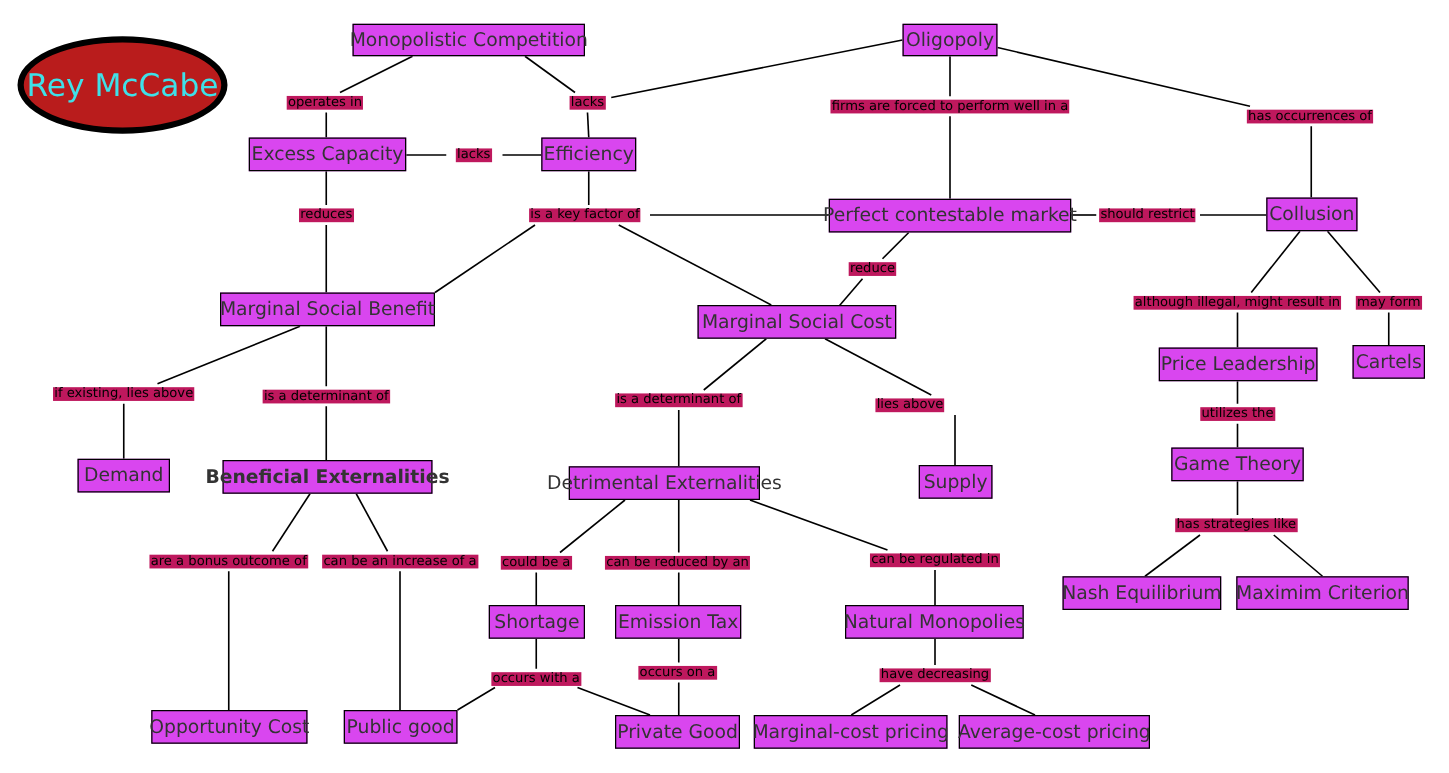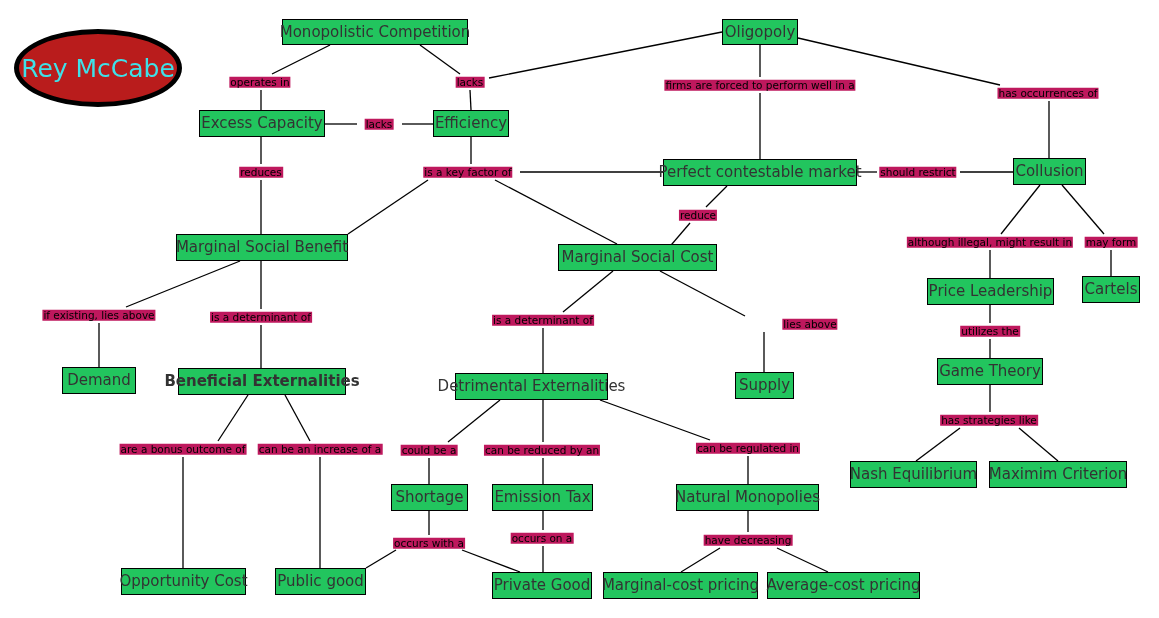--- a/index.html
+++ b/index.html
@@ -23,21 +23,21 @@
     left: 0;
     top: 0;
     width: 1159px;
     height: 618px;
     pointer-events: none;
   }
   .node {
     position: absolute;
     box-sizing: border-box;
     border: 1px solid #000000;
-    background: #22c55e;
+    background: #d946ef;
     color: #333333;
     font-size: 15px;
     line-height: 1;
     white-space: nowrap;
     display: flex;
     align-items: center;
     justify-content: center;
     padding: 0 4px;
     z-index: 3;
   }
@@ -227,21 +227,21 @@
       <div class="link-label" style="left: 1048px; top: 93px;">has occurrences of</div>
       <div class="link-label" style="left: 261px; top: 172px;">reduces</div>
       <div class="link-label" style="left: 468px; top: 172px;">is a key factor of</div>
       <div class="link-label" style="left: 918px; top: 172px;">should restrict</div>
       <div class="link-label" style="left: 698px; top: 215px;">reduce</div>
       <div class="link-label" style="left: 990px; top: 242px;">although illegal, might result in</div>
       <div class="link-label" style="left: 1111px; top: 242px;">may form</div>
       <div class="link-label" style="left: 99px; top: 315px;">if existing, lies above</div>
       <div class="link-label" style="left: 261px; top: 317px;">is a determinant of</div>
       <div class="link-label" style="left: 543px; top: 320px;">is a determinant of</div>
-      <div class="link-label" style="left: 810px; top: 324px;">lies above</div>
+      <div class="link-label" style="left: 728px; top: 324px;">lies above</div>
       <div class="link-label" style="left: 990px; top: 331px;">utilizes the</div>
       <div class="link-label" style="left: 989px; top: 420px;">has strategies like</div>
       <div class="link-label" style="left: 183px; top: 449px;">are a bonus outcome of</div>
       <div class="link-label" style="left: 320px; top: 449px;">can be an increase of a</div>
       <div class="link-label" style="left: 429px; top: 450px;">could be a</div>
       <div class="link-label" style="left: 542px; top: 450px;">can be reduced by an</div>
       <div class="link-label" style="left: 748px; top: 448px;">can be regulated in</div>
       <div class="link-label" style="left: 429px; top: 543px;">occurs with a</div>
       <div class="link-label" style="left: 542px; top: 538px;">occurs on a</div>
       <div class="link-label" style="left: 748px; top: 540px;">have decreasing</div>

